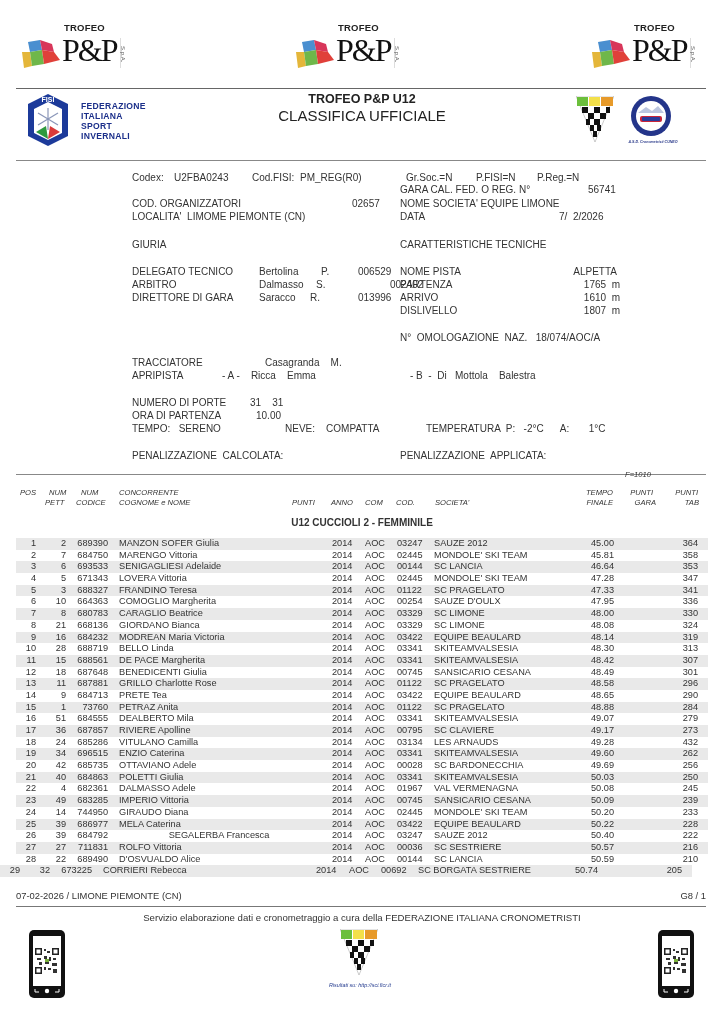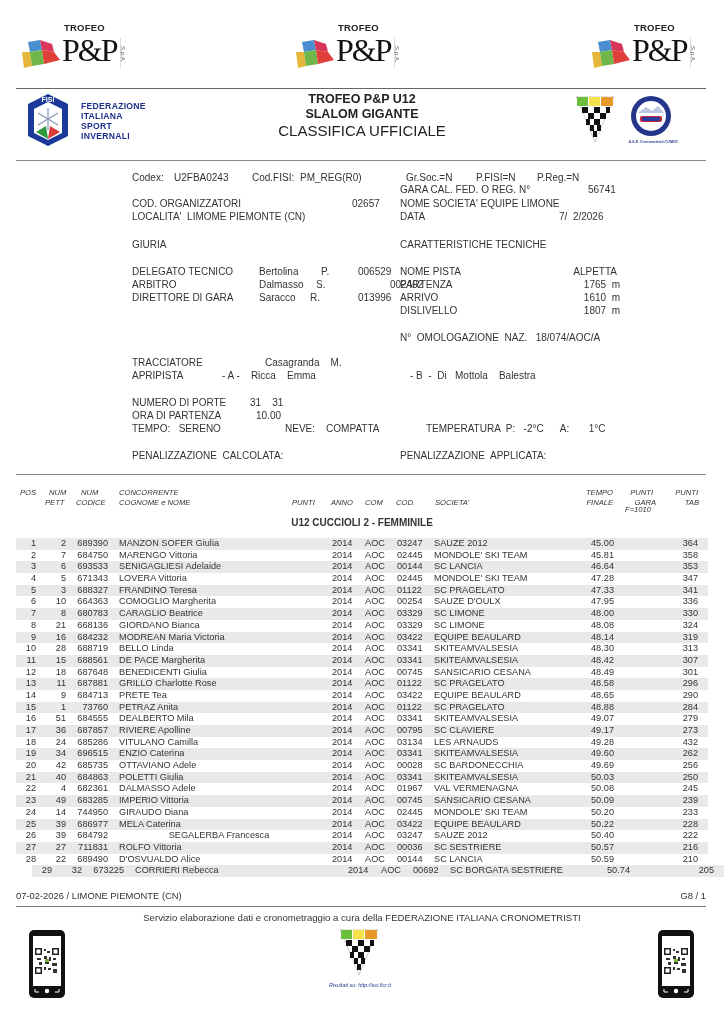--- a/index.html
+++ b/index.html
@@ -101,21 +101,20 @@
 </svg>
 <div class="fisi-text">
   <div>FEDERAZIONE</div>
   <div>ITALIANA</div>
   <div>SPORT</div>
   <div>INVERNALI</div>
 </div>
 
 <div class="title-block">
   <div class="t1">TROFEO P&amp;P U12</div>
-  <div class="t2">SLALOM GIGANTE</div>
   <div class="t3">CLASSIFICA UFFICIALE</div>
 </div>
 
 <svg class="ficr-flag" viewBox="0 0 38 46">
   <path d="M0 0 L38 0 L19 46 Z" fill="#fff" stroke="#999" stroke-width="0.5"></path>
   <rect x="1" y="1" width="11" height="9" fill="#6bbf3c"></rect>
   <rect x="13" y="1" width="11" height="9" fill="#f3e04a"></rect>
   <rect x="25" y="1" width="12" height="9" fill="#e79a2a"></rect>
   <g fill="#111">
     <rect x="6" y="11" width="6" height="6"></rect>
@@ -213,21 +212,21 @@
 <span class="th" style="left:76px;top:498px;">CODICE</span>
 <span class="th" style="left:119px;top:488px;">CONCORRENTE</span>
 <span class="th" style="left:119px;top:498px;">COGNOME  e  NOME</span>
 <span class="th" style="left:292px;top:498px;">PUNTI</span>
 <span class="th" style="left:331px;top:498px;">ANNO</span>
 <span class="th" style="left:365px;top:498px;">COM</span>
 <span class="th" style="left:396px;top:498px;">COD.</span>
 <span class="th" style="left:435px;top:498px;">SOCIETA'</span>
 <span class="th r" style="left:580px;width:33px;top:488px;">TEMPO</span>
 <span class="th r" style="left:580px;width:33px;top:498px;">FINALE</span>
-<span class="th" style="left:625px;top:505px;">F=1010</span>
+<span class="th" style="left:625px;top:470px;">F=1010</span>
 <span class="th r" style="left:620px;width:33px;top:488px;">PUNTI</span>
 <span class="th r" style="left:620px;width:36px;top:498px;">GARA</span>
 <span class="th r" style="left:665px;width:33px;top:488px;">PUNTI</span>
 <span class="th r" style="left:665px;width:34px;top:498px;">TAB</span>
 
 <div class="cat-title">U12 CUCCIOLI 2 - FEMMINILE</div>
 
 <div id="rows">
     <div class="row alt" style="margin-left: 16px; width: 692px;">
       <span style="left: -4px; width: 24px; text-align: right;">1</span>
@@ -558,21 +557,21 @@
       <span style="left: 26px; width: 24px; text-align: right;">22</span>
       <span style="left: 54px; width: 38px; text-align: right;">689490</span>
       <span style="left: 103px; width: 200px; text-align: left;">D'OSVUALDO  Alice</span>
       <span style="left: 316px; width: 30px; text-align: left;">2014</span>
       <span style="left: 349px; width: 30px; text-align: left;">AOC</span>
       <span style="left: 381px; width: 34px; text-align: left;">00144</span>
       <span style="left: 418px; width: 140px; text-align: left;">SC  LANCIA</span>
       <span style="left: 564px; width: 34px; text-align: right;">50.59</span>
       <span style="left: 650px; width: 32px; text-align: right;">210</span>
     </div>
-    <div class="row alt" style="margin-left: 32px; width: 692px;">
+    <div class="row alt" style="margin-left: 0; width: 692px;">
       <span style="left: -4px; width: 24px; text-align: right;">29</span>
       <span style="left: 26px; width: 24px; text-align: right;">32</span>
       <span style="left: 54px; width: 38px; text-align: right;">673225</span>
       <span style="left: 103px; width: 200px; text-align: left;">CORRIERI  Rebecca</span>
       <span style="left: 316px; width: 30px; text-align: left;">2014</span>
       <span style="left: 349px; width: 30px; text-align: left;">AOC</span>
       <span style="left: 381px; width: 34px; text-align: left;">00692</span>
       <span style="left: 418px; width: 140px; text-align: left;">SC  BORGATA  SESTRIERE</span>
       <span style="left: 564px; width: 34px; text-align: right;">50.74</span>
       <span style="left: 650px; width: 32px; text-align: right;">205</span>

